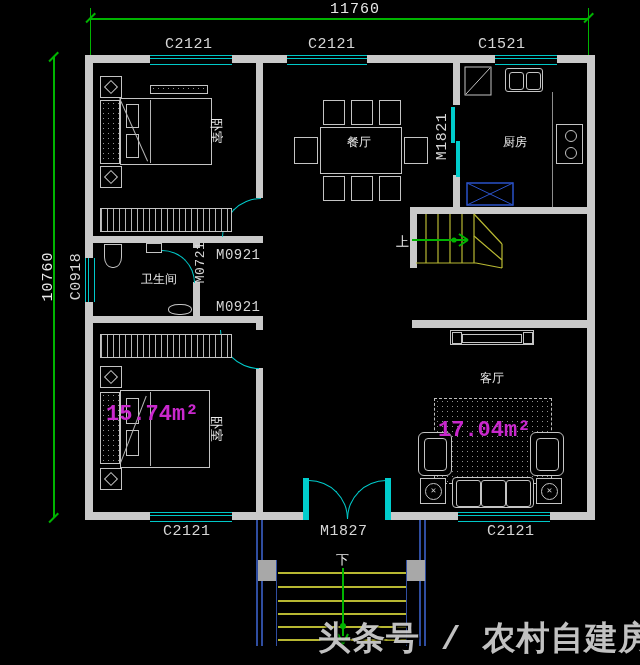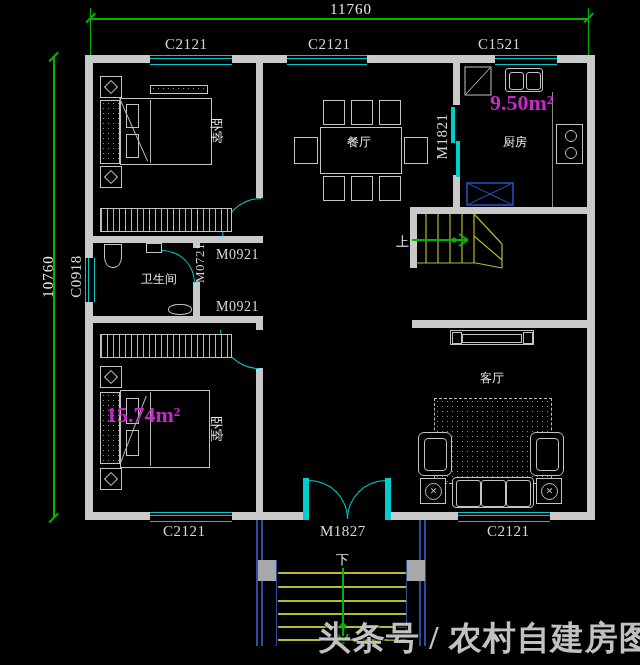--- a/index.html
+++ b/index.html
@@ -1,17 +1,17 @@
 <!DOCTYPE html>
 <html><head>
 <meta charset="utf-8">
 <style>
   html,body{margin:0;padding:0;background:#000;}
   #canvas{position:relative;width:640px;height:665px;background:#000;overflow:hidden;
-          font-family:Liberation Serif, serif;}
+          font-family:Liberation Mono, monospace;}
   .abs{position:absolute;}
   .wall{position:absolute;background:#c9c9c9;}
   .gap{position:absolute;background:#000;}
   .win-h{position:absolute;height:8px;border-top:1.5px solid #00c8c8;border-bottom:1.5px solid #00c8c8;
          background:linear-gradient(#000 0 2px,#00c8c8 2px 3.5px,#000 3.5px 8px);}
   .win-v{position:absolute;width:8px;border-left:1.5px solid #00c8c8;border-right:1.5px solid #00c8c8;
          background:linear-gradient(90deg,#000 0 2px,#00c8c8 2px 3.5px,#000 3.5px 8px);}
   .arc{position:absolute;border:0 solid #00cdcd;background:transparent;}
   .cy{position:absolute;background:#00cdcd;}
   .furn{position:absolute;border:1px solid #c4c4c4;background:#000;box-sizing:border-box;}
@@ -158,21 +158,20 @@
   <div class="abs" style="left:552px;top:92px;width:1px;height:115px;background:#8d8d8d"></div>
   <div class="furn" style="left:556px;top:124px;width:27px;height:40px">
     <div class="abs" style="left:8px;top:5px;width:10px;height:10px;border:1px solid #c4c4c4;border-radius:50%"></div>
     <div class="abs" style="left:8px;top:22px;width:10px;height:10px;border:1px solid #c4c4c4;border-radius:50%"></div>
   </div>
   <svg class="abs" style="left:466px;top:182px" width="48" height="24" viewBox="0 0 48 24">
     <rect x="1" y="1" width="46" height="22" fill="none" stroke="#2a52c8" stroke-width="1.5"></rect>
     <path d="M1 1 L47 23 M47 1 L1 23" stroke="#2a52c8" fill="none"></path>
   </svg>
   <div class="room" style="left:503px;top:134px">厨房</div>
-  <div class="area" style="left:490px;top:90px">9.50m²</div>
 
   <svg class="abs" style="left:412px;top:210px" width="94" height="62" viewBox="0 0 94 62">
     <g stroke="#b8b832" fill="none" stroke-width="1.2">
       <path d="M14 4V53 M26 4V53 M38 4V53 M50 4V53 M62 4V53"></path>
       <path d="M4 53H64"></path>
       <path d="M62 4 L90 34 M62 26 L90 50 M64 53 L90 58 M90 34 V58"></path>
     </g>
     <g stroke="#00b400" fill="none" stroke-width="2">
       <line x1="0" y1="30" x2="56" y2="30"></line>
       <path d="M56 30 L47 24 M56 30 L47 36"></path>
@@ -198,20 +197,21 @@
   </div>
   <div class="furn" style="left:536px;top:478px;width:26px;height:26px">
     <div class="abs" style="left:4px;top:4px;width:15px;height:15px;border:1px solid #c4c4c4;border-radius:50%;color:#c4c4c4;font-size:9px;text-align:center;line-height:15px">✕</div>
   </div>
   <div class="furn" style="left:452px;top:477px;width:82px;height:31px;border-radius:4px">
     <div class="abs" style="left:3px;top:2px;width:23px;height:25px;border:1px solid #c4c4c4;border-radius:3px"></div>
     <div class="abs" style="left:28px;top:2px;width:23px;height:25px;border:1px solid #c4c4c4;border-radius:3px"></div>
     <div class="abs" style="left:53px;top:2px;width:23px;height:25px;border:1px solid #c4c4c4;border-radius:3px"></div>
   </div>
   <div class="room" style="left:480px;top:370px">客厅</div>
+  <div class="area" style="left:438px;top:418px">17.04m²</div>
 
   <div class="abs" style="left:256px;top:520px;width:7px;height:126px;border-left:2px solid #2f4da0;border-right:2px solid #2f4da0;box-sizing:border-box"></div>
   <div class="abs" style="left:419px;top:520px;width:7px;height:126px;border-left:2px solid #2f4da0;border-right:2px solid #2f4da0;box-sizing:border-box"></div>
   <div class="abs" style="left:258px;top:560px;width:18px;height:21px;background:#a8a8a8"></div>
   <div class="abs" style="left:407px;top:560px;width:18px;height:21px;background:#a8a8a8"></div>
   <div class="abs navy" style="left:276px;top:560px;width:1px;height:86px"></div>
   <div class="abs navy" style="left:406px;top:560px;width:1px;height:86px"></div>
   <div class="step" style="left:278px;top:572px;width:128px"></div>
   <div class="step" style="left:278px;top:586px;width:128px"></div>
   <div class="step" style="left:278px;top:600px;width:128px"></div>

